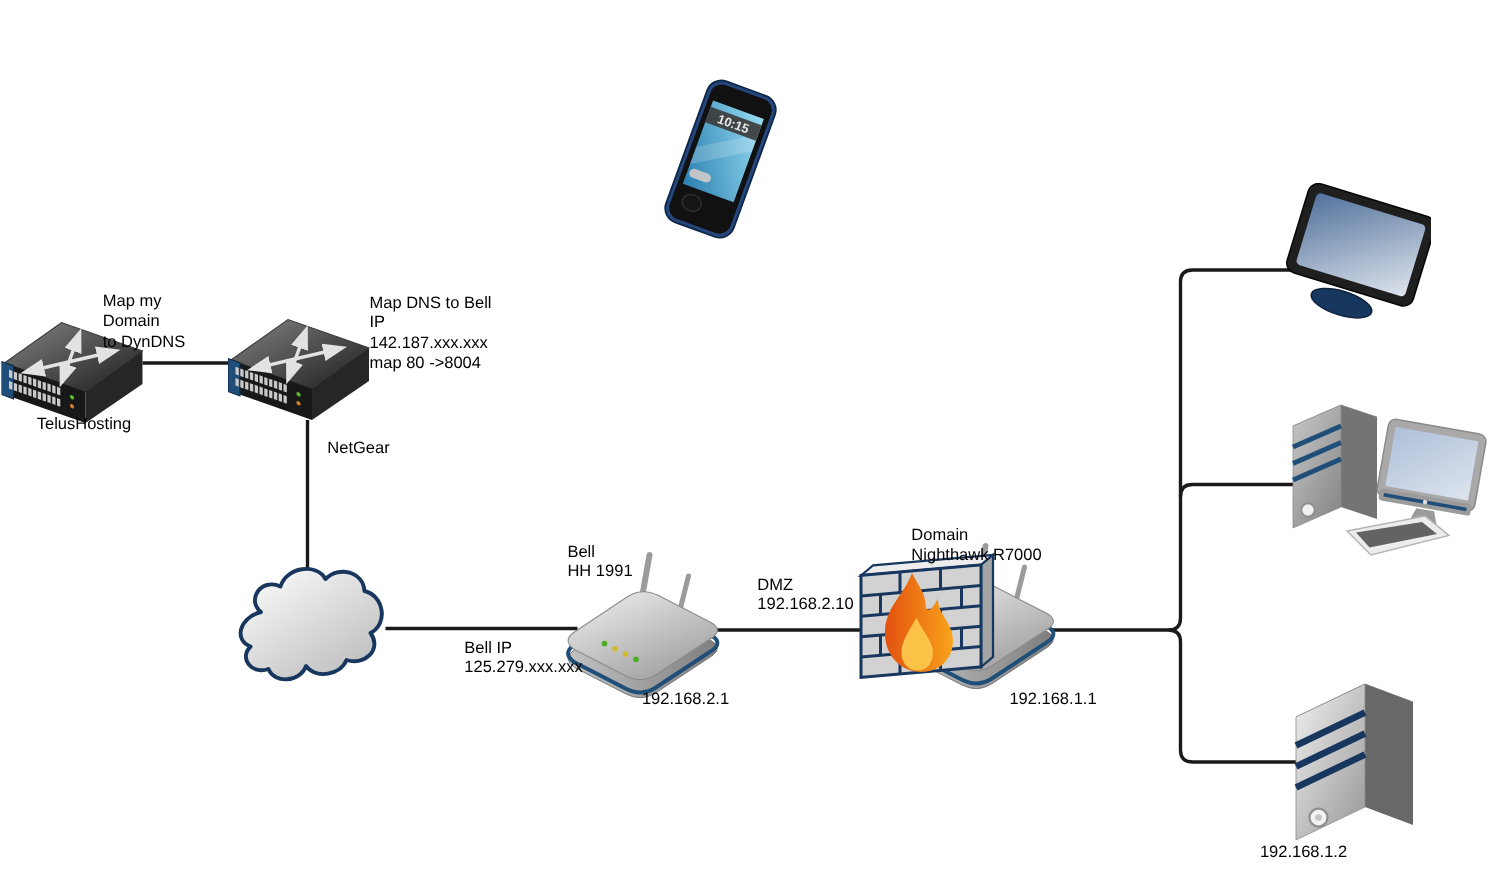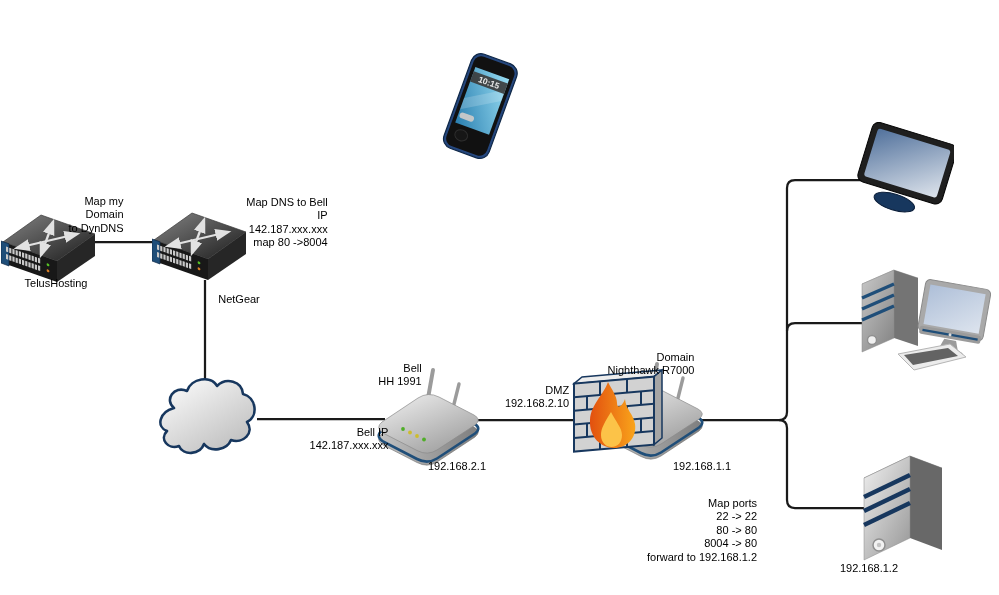--- a/index.html
+++ b/index.html
@@ -1,20 +1,20 @@
 <!DOCTYPE html>
 <html><head>
 <meta charset="utf-8">
 <style>
   html,body{margin:0;padding:0;background:#fff;}
   .stage{position:relative;width:999px;height:595px;background:#ffffff;overflow:hidden;
          font-family:"Liberation Sans",sans-serif;}
   .abs{position:absolute;}
   .lbl{position:absolute;transform:translateX(-50%);font-size:11px;line-height:1.22;
-       color:#000;text-align:right;white-space:pre-line;}
+       color:#000;text-align:left;white-space:pre-line;}
   svg{display:block;}
 </style>
 </head>
 <body>
 
 <div class="stage">
 
   <svg width="0" height="0" class="abs" aria-hidden="true">
     <defs>
       <linearGradient id="gSwTop" x1="0" y1="0" x2="1" y2="1">
@@ -249,27 +249,22 @@
 to DynDNS</div>
   <div class="lbl" style="left:56px;top:277px">TelusHosting</div>
   <div class="lbl" style="left:287px;top:196px">Map DNS to Bell
 IP
 142.187.xxx.xxx
 map 80 -&gt;8004</div>
   <div class="lbl" style="left:239px;top:293px">NetGear</div>
   <div class="lbl" style="left:400px;top:362px">Bell
 HH 1991</div>
   <div class="lbl" style="left:349px;top:426px">Bell IP
-142.187.xxx.xxx</div>
+125.279.xxx.xxx</div>
   <div class="lbl" style="left:457px;top:460px">192.168.2.1</div>
   <div class="lbl" style="left:537px;top:384px">DMZ
 192.168.2.10</div>
   <div class="lbl" style="left:651px;top:351px">Domain
 Nighthawk R7000</div>
   <div class="lbl" style="left:702px;top:460px">192.168.1.1</div>
-  <div class="lbl" style="left:702px;top:497px">Map ports
-22 -&gt; 22
-80 -&gt; 80
-8004 -&gt; 80
-forward to 192.168.1.2</div>
   <div class="lbl" style="left:869px;top:562px">192.168.1.2</div>
 
 </div>
 
 </body></html>

